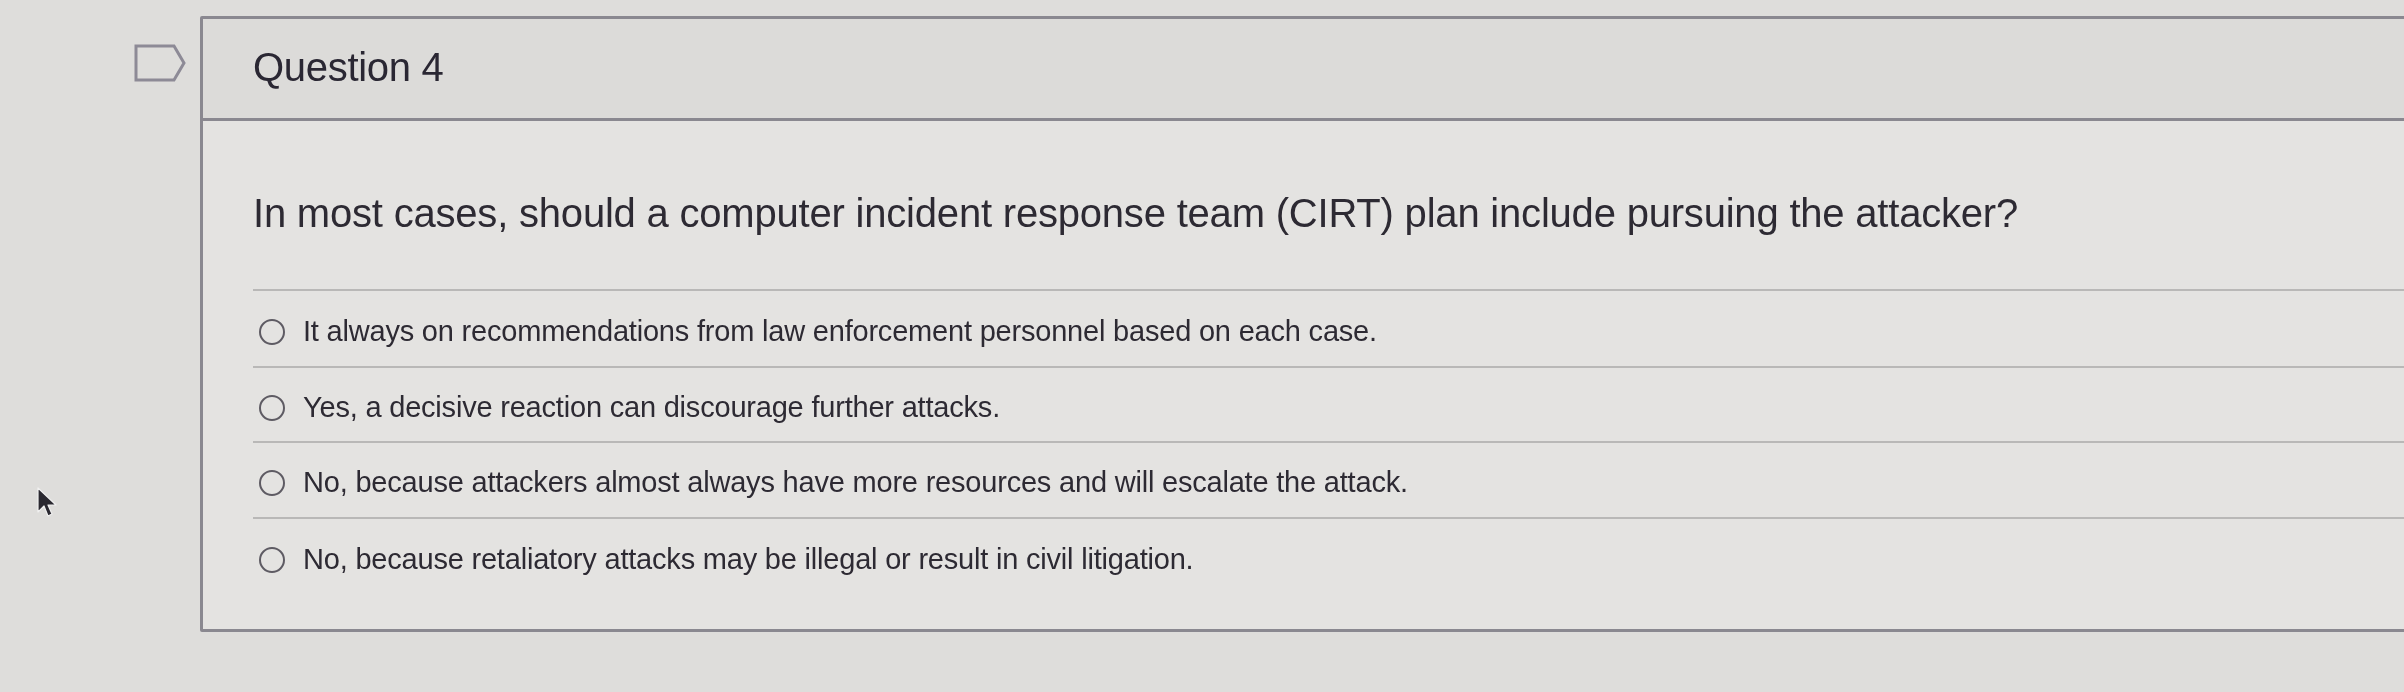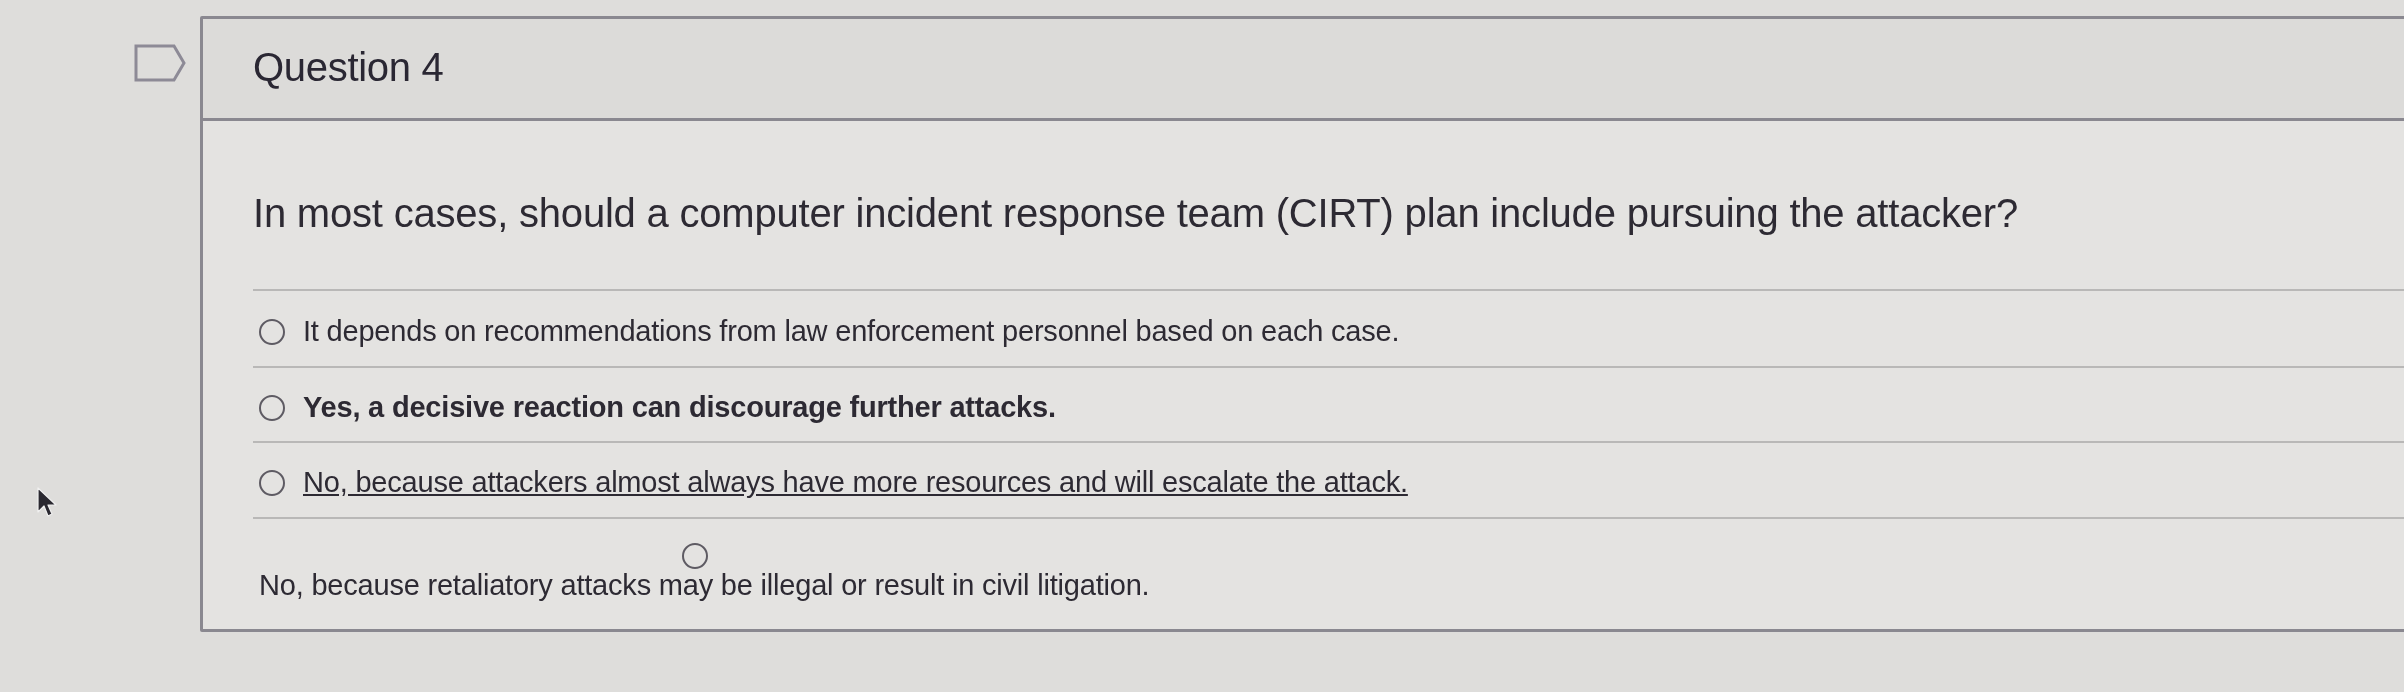--- a/index.html
+++ b/index.html
@@ -120,36 +120,36 @@
     <div class="question-title">Question 4</div>
     <div class="question-points">3 pts</div>
   </div>
 
   <div class="question-text">In most cases, should a computer incident response team (CIRT) plan include pursuing the attacker?</div>
 
   <div class="divider" style="top:270px;"></div>
 
   <div class="answer-option" style="top:296px;">
     <span class="radio"></span>
-    <span class="answer-label">It depends on recommendations from law enforcement personnel based on each case.</span>
+    <span class="answer-label">It always on recommendations from law enforcement personnel based on each case.</span>
   </div>
 
   <div class="divider" style="top:347px;"></div>
 
-  <div class="answer-option" style="top:372px;font-weight:bold;">
+  <div class="answer-option" style="top:372px;">
     <span class="radio"></span>
     <span class="answer-label">Yes, a decisive reaction can discourage further attacks.</span>
   </div>
 
   <div class="divider" style="top:422px;"></div>
 
-  <div class="answer-option" style="top:447px;text-decoration:underline;">
+  <div class="answer-option" style="top:447px;">
     <span class="radio"></span>
     <span class="answer-label">No, because attackers almost always have more resources and will escalate the attack.</span>
   </div>
 
   <div class="divider" style="top:498px;"></div>
 
-  <div class="answer-option" style="top:524px;flex-direction:column;">
+  <div class="answer-option" style="top:524px;">
     <span class="radio"></span>
     <span class="answer-label">No, because retaliatory attacks may be illegal or result in civil litigation.</span>
   </div>
 </div>
 
 </body></html>

